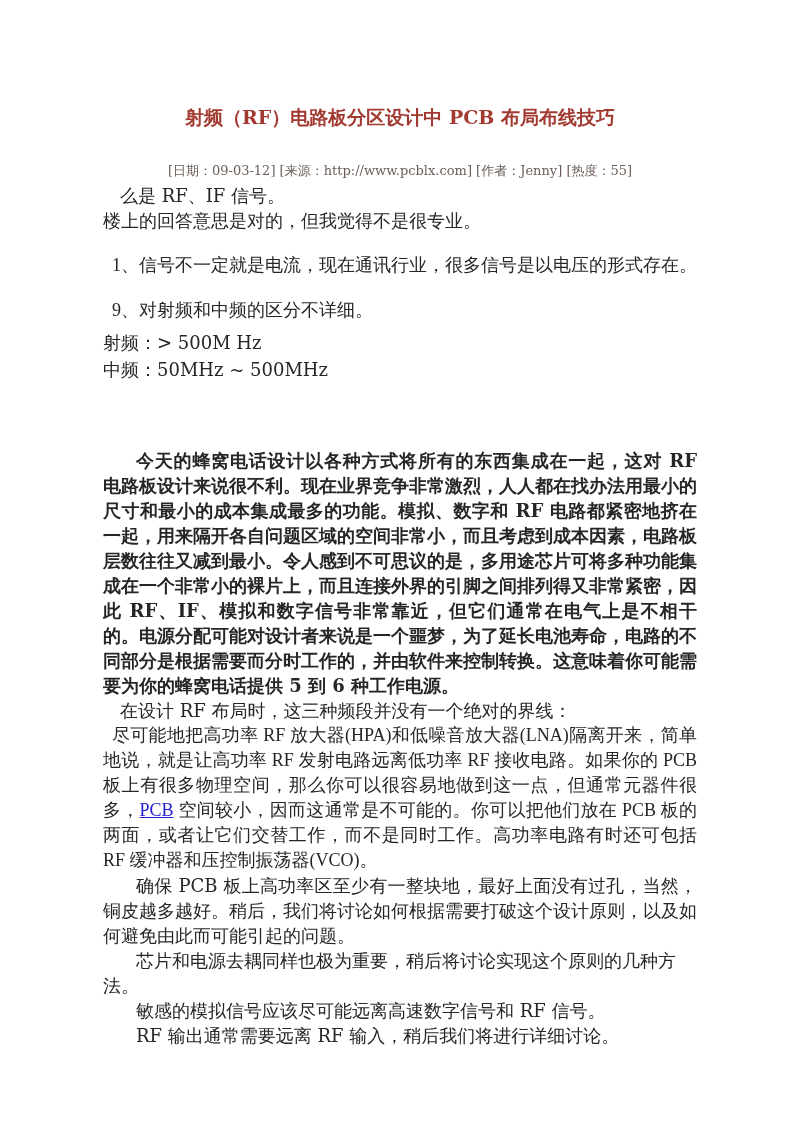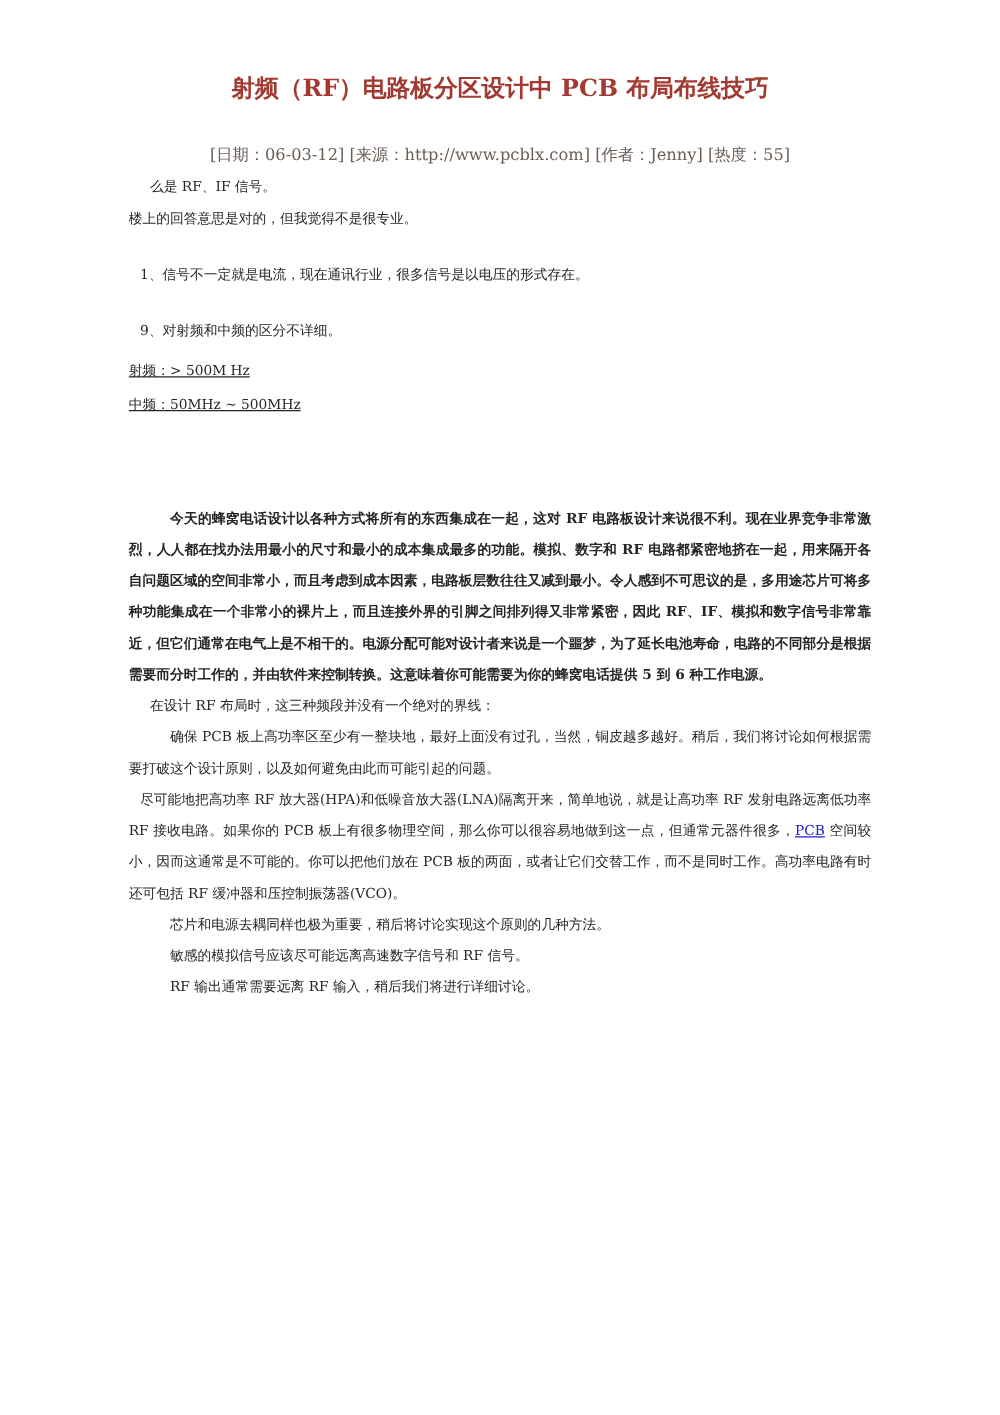--- a/index.html
+++ b/index.html
@@ -6,58 +6,58 @@
   html, body { background: #ffffff; }
   body {
     width: 800px;
     height: 1132px;
     overflow: hidden;
     font-family: "DejaVu Serif", "Liberation Serif", serif;
     color: #262626;
   }
   .content { margin: 0 103px; }
   .title {
-    margin-top: 58px;
+    margin-top: 104px;
     font-size: 19px;
     font-weight: bold;
     text-align: center;
     line-height: 26px;
     color: #a23a31;
   }
   .meta {
     margin-top: 32px;
     font-size: 13px;
     line-height: 17px;
     text-align: center;
     color: #6b5e57;
   }
   .body-text {
     margin-top: 4px;
-    font-size: 11px;
+    font-size: 18px;
     line-height: 25px;
   }
   p { margin: 0; }
   .para { text-align: justify; }
-  .ind-05 { text-indent: 9px; }
+  .ind-05 { text-indent: 9px; font-family: Liberation Serif, serif; }
   .ind-1  { text-indent: 17px; }
   .ind-2  { text-indent: 33px; }
   .mt-blank { margin-top: 20px; }
-  .freq { line-height: 27px; margin-top: 6px; text-decoration: underline; }
+  .freq { line-height: 27px; margin-top: 6px; }
   .note { margin-top: 9px; }
   .gap-large { margin-top: 65px; font-weight: bold; }
   a.pcb-link { color: #2222cc; text-decoration: underline; cursor: pointer; }
 </style>
 </head>
 <body>
 
 <div class="content">
 
   <h1 class="title">射频（RF）电路板分区设计中 PCB 布局布线技巧</h1>
 
-  <p class="meta"><span>[日期：06-03-12] </span><span>[来源：http://www.pcblx.com] </span><span>[作者：Jenny] </span><span>[热度：55]</span></p>
+  <p class="meta"><span>[日期：09-03-12] </span><span>[来源：http://www.pcblx.com] </span><span>[作者：Jenny] </span><span>[热度：55]</span></p>
 
   <div class="body-text">
 
     <p class="ind-1">么是 RF、IF 信号。</p>
 
     <p>楼上的回答意思是对的，但我觉得不是很专业。</p>
 
     <p class="mt-blank ind-05">1、信号不一定就是电流，现在通讯行业，很多信号是以电压的形式存在。</p>
 
     <p class="mt-blank ind-05">9、对射频和中频的区分不详细。</p>
@@ -66,23 +66,23 @@
     <div class="freq">
       <p>射频：&gt; 500M Hz</p>
       <p>中频：50MHz ~ 500MHz</p>
     </div>
 
 
     <p class="para ind-2 gap-large">今天的蜂窝电话设计以各种方式将所有的东西集成在一起，这对 RF 电路板设计来说很不利。现在业界竞争非常激烈，人人都在找办法用最小的尺寸和最小的成本集成最多的功能。模拟、数字和 RF 电路都紧密地挤在一起，用来隔开各自问题区域的空间非常小，而且考虑到成本因素，电路板层数往往又减到最小。令人感到不可思议的是，多用途芯片可将多种功能集成在一个非常小的裸片上，而且连接外界的引脚之间排列得又非常紧密，因此 RF、IF、模拟和数字信号非常靠近，但它们通常在电气上是不相干的。电源分配可能对设计者来说是一个噩梦，为了延长电池寿命，电路的不同部分是根据需要而分时工作的，并由软件来控制转换。这意味着你可能需要为你的蜂窝电话提供 5 到 6 种工作电源。</p>
 
     <p class="ind-1">在设计 RF 布局时，这三种频段并没有一个绝对的界线：</p>
 
+    <p class="para ind-05"><span>尽可能地把高功率 RF 放大器(HPA)和低噪音放大器(LNA)隔离开来，简单地说，就是让高功率 RF 发射电路远离低功率 RF 接收电路。如果你的 PCB 板上有很多物理空间，那么你可以很容易地做到这一点，但通常元器件很多，</span><a class="pcb-link">PCB</a><span> 空间较小，因而这通常是不可能的。你可以把他们放在 PCB 板的两面，或者让它们交替工作，而不是同时工作。高功率电路有时还可包括 RF 缓冲器和压控制振荡器(VCO)。</span></p>
+
     <p class="para ind-2">确保 PCB 板上高功率区至少有一整块地，最好上面没有过孔，当然，铜皮越多越好。稍后，我们将讨论如何根据需要打破这个设计原则，以及如何避免由此而可能引起的问题。</p>
-
-    <p class="para ind-05"><span>尽可能地把高功率 RF 放大器(HPA)和低噪音放大器(LNA)隔离开来，简单地说，就是让高功率 RF 发射电路远离低功率 RF 接收电路。如果你的 PCB 板上有很多物理空间，那么你可以很容易地做到这一点，但通常元器件很多，</span><a class="pcb-link">PCB</a><span> 空间较小，因而这通常是不可能的。你可以把他们放在 PCB 板的两面，或者让它们交替工作，而不是同时工作。高功率电路有时还可包括 RF 缓冲器和压控制振荡器(VCO)。</span></p>
 
     <p class="ind-2">芯片和电源去耦同样也极为重要，稍后将讨论实现这个原则的几种方法。</p>
 
     <p class="ind-2">敏感的模拟信号应该尽可能远离高速数字信号和 RF 信号。</p>
 
     <p class="ind-2">RF 输出通常需要远离 RF 输入，稍后我们将进行详细讨论。</p>
 
   </div>
 </div>
 

